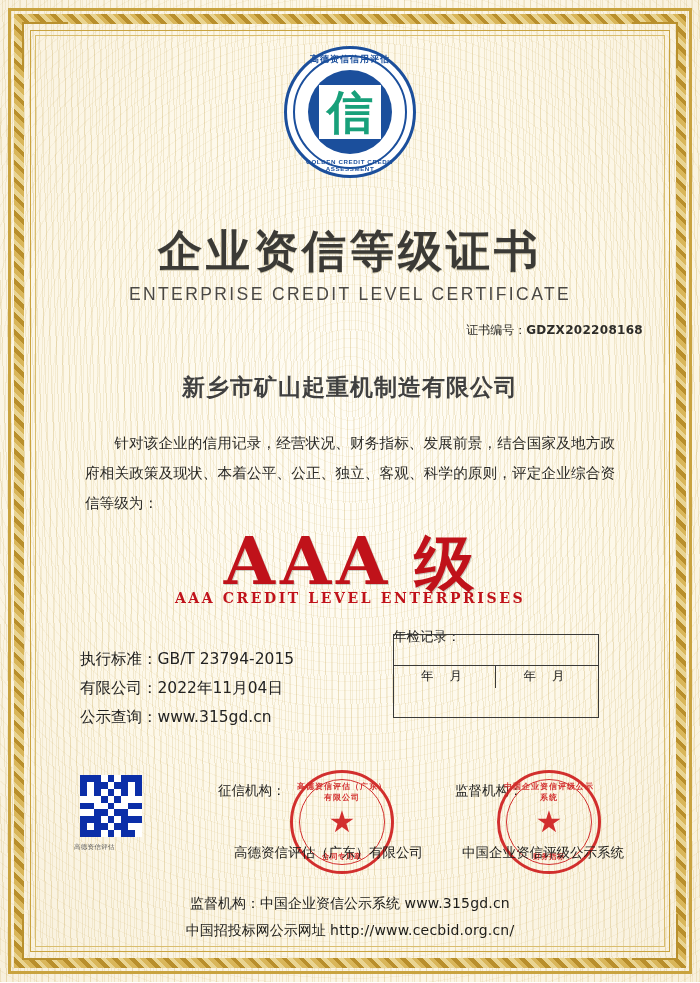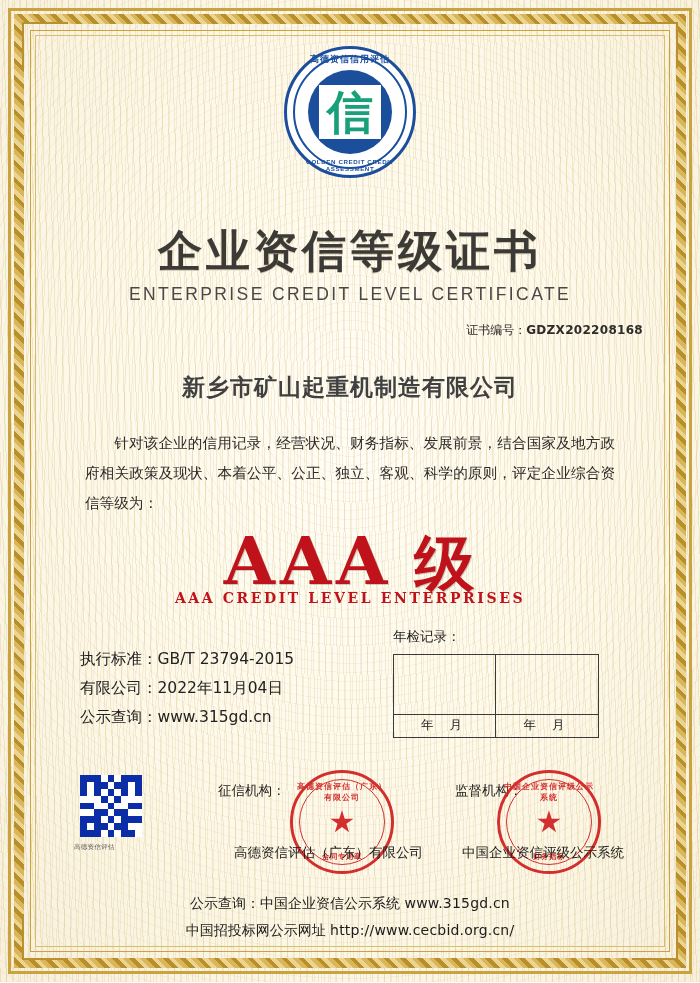--- a/index.html
+++ b/index.html
@@ -178,24 +178,25 @@
   }
   .details div { white-space: nowrap; }
 
   
   .annual-label {
     position: absolute; left: 393px; top: 628px;
     font-family: "DejaVu Sans", sans-serif;
     font-size: 13.5px; color: #222;
   }
   .annual-box {
-    position: absolute; left: 393px; top: 654px;
+    position: absolute; left: 393px; top: 634px;
     width: 206px; height: 84px;
     border: 1px solid #3a3a38;
     display: flex;
+    align-items: center;
   }
   .annual-cell {
     flex: 1 1 50%;
     display: flex; flex-direction: column; justify-content: flex-end;
     align-items: center;
     font-family: "DejaVu Sans", sans-serif;
     font-size: 12.5px;
     color: #222;
   }
   .annual-cell:first-child { border-right: 1px solid #3a3a38; }
@@ -442,21 +443,21 @@
       <div class="arc">中国企业资信评级公示系统</div>
       <div class="star">★</div>
       <div class="arc2">财务指标</div>
     </div>
 
     <div class="org-name a">高德资信评估（广东）有限公司</div>
     <div class="org-name b">中国企业资信评级公示系统</div>
 
     <div class="footer">
       <div>
-        <span>公示查询：中国企业资信公示系统</span>
+        <span>监督机构：中国企业资信公示系统</span>
         <span class="url">www.315gd.cn</span>
       </div>
       <div>
         <span>中国招投标网公示网址</span>
         <span class="url">http://www.cecbid.org.cn/</span>
       </div>
     </div>
 
   </div>
 </div>

